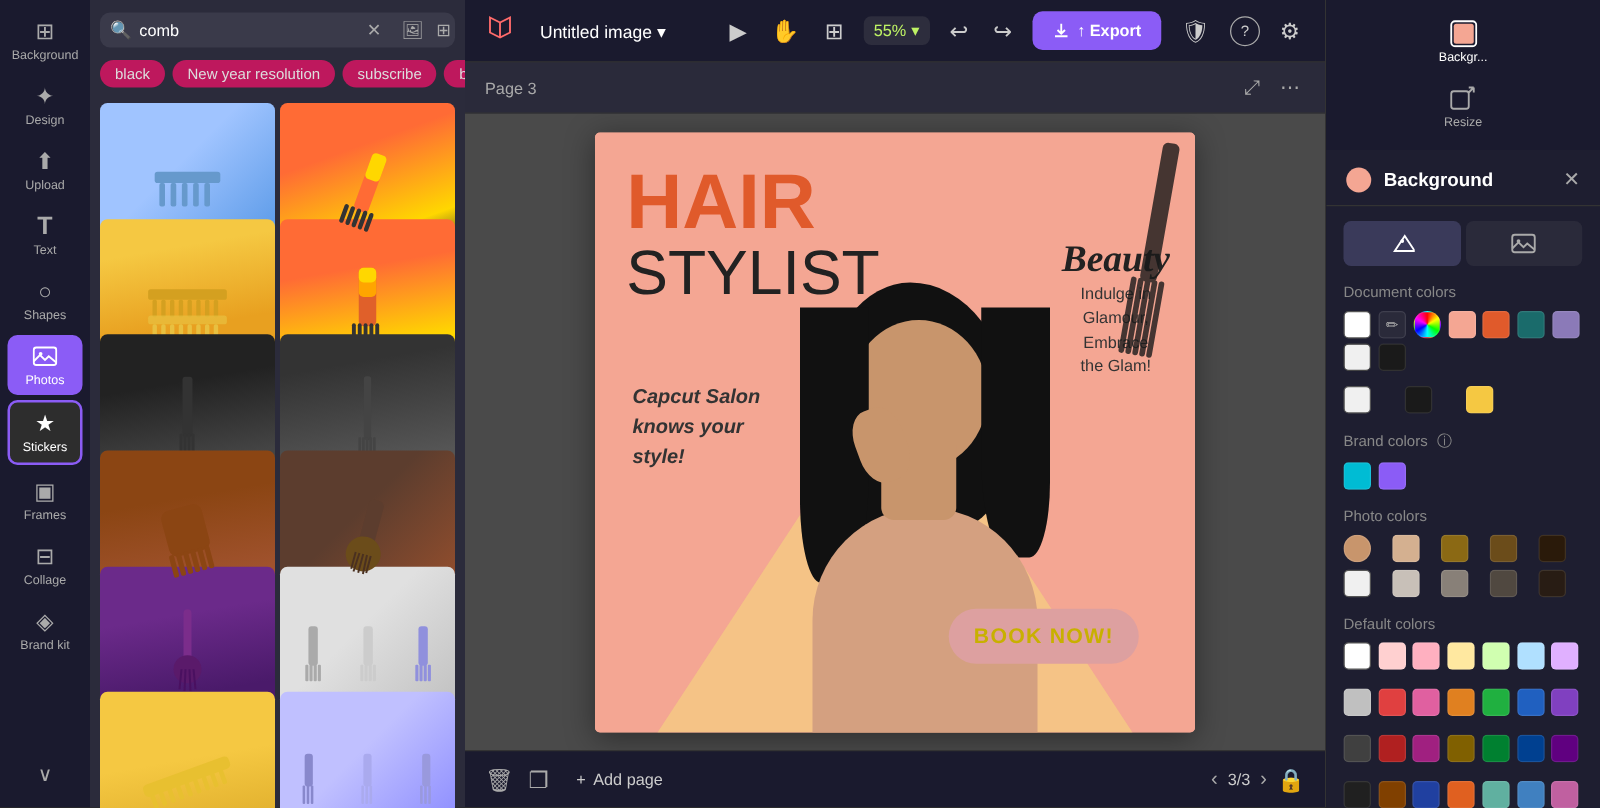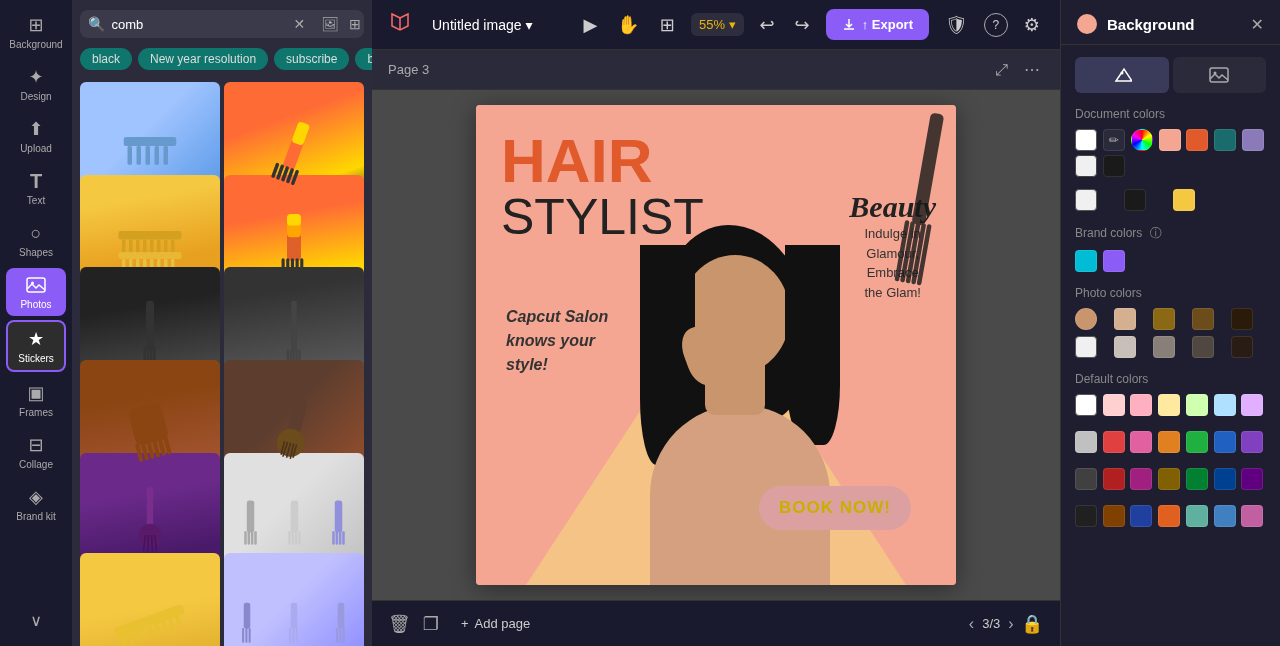--- a/index.html
+++ b/index.html
@@ -77,21 +77,21 @@
 
     .filter-chips {
       display: flex;
       gap: 6px;
       padding: 4px 8px 8px;
       overflow-x: auto;
       scrollbar-width: none;
     }
     .filter-chips::-webkit-scrollbar { display: none; }
     .chip {
-      background: #0f766e;
+      background: #be185d;
       color: #ddd;
       border-radius: 20px;
       padding: 4px 12px;
       font-size: 12px;
       white-space: nowrap;
       cursor: pointer;
       flex-shrink: 0;
     }
 
     .image-grid {
@@ -171,21 +171,21 @@
       padding: 4px;
       border-radius: 4px;
       display: flex; align-items: center; justify-content: center;
     }
     .zoom-control {
       display: flex;
       align-items: center;
       background: #2d2d3d;
       border-radius: 6px;
       padding: 4px 8px;
-      color: #eab308;
+      color: #bef264;
       font-size: 13px;
       cursor: pointer;
       gap: 4px;
     }
     .export-btn {
       background: #8b5cf6;
       color: #fff;
       border: none;
       border-radius: 8px;
       padding: 8px 16px;
@@ -764,20 +764,36 @@
       <button class="page-nav-btn">‹</button>
       <span>3/3</span>
       <button class="page-nav-btn">›</button>
       <button class="lock-icon-btn">🔒</button>
     </div>
   </div>
 </div>
 
 <div class="right-panel">
 
+  <div style="display:flex;flex-direction:column;align-items:center;gap:0;background:#1a1a2e;padding:8px 0;">
+    <div class="right-side-icon-btn active">
+      <svg width="22" height="22" viewBox="0 0 22 22" fill="white">
+        <rect x="1" y="1" width="20" height="20" rx="3" fill="none" stroke="white" stroke-width="1.5"></rect>
+        <rect x="3" y="3" width="16" height="16" rx="2" fill="#f4a693"></rect>
+      </svg>
+      <span class="label">Backgr...</span>
+    </div>
+    <div class="right-side-icon-btn">
+      <svg width="22" height="22" viewBox="0 0 22 22" fill="none" stroke="#aaa" stroke-width="1.5">
+        <rect x="2" y="5" width="14" height="14" rx="2"></rect>
+        <path d="M16 6l4-4M20 2h-4M20 2v4"></path>
+      </svg>
+      <span class="label">Resize</span>
+    </div>
+  </div>
 
   <div style="background:#1e1e30;flex:1;display:flex;flex-direction:column;overflow:hidden;">
     <div class="right-panel-header">
       <div class="bg-color-dot"></div>
       <span class="right-panel-title">Background</span>
       <span class="close-icon">✕</span>
     </div>
 
     <div class="right-panel-content">
 

